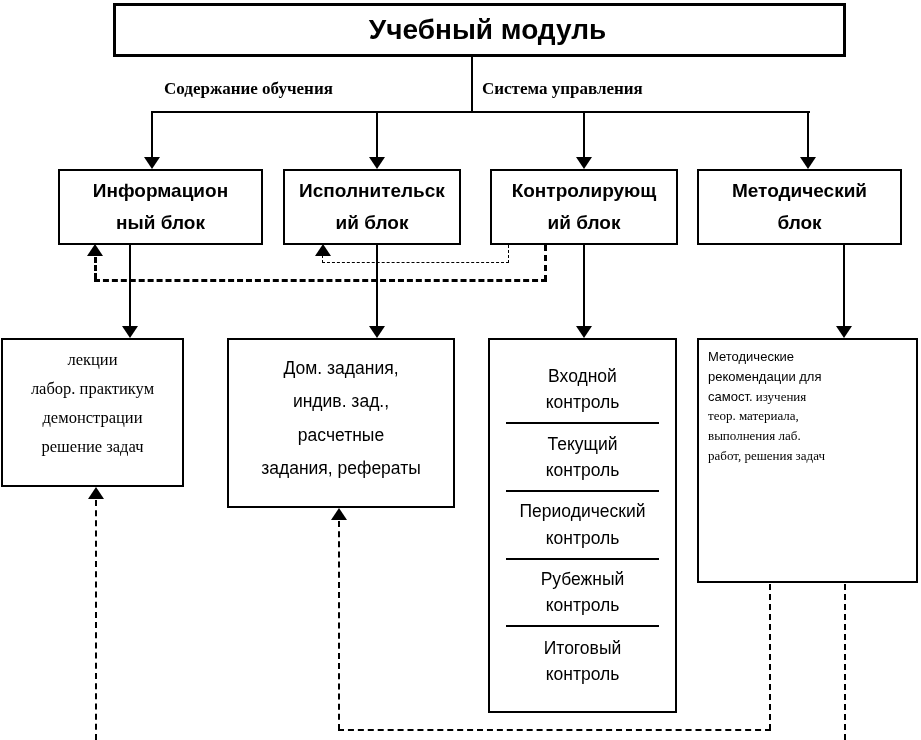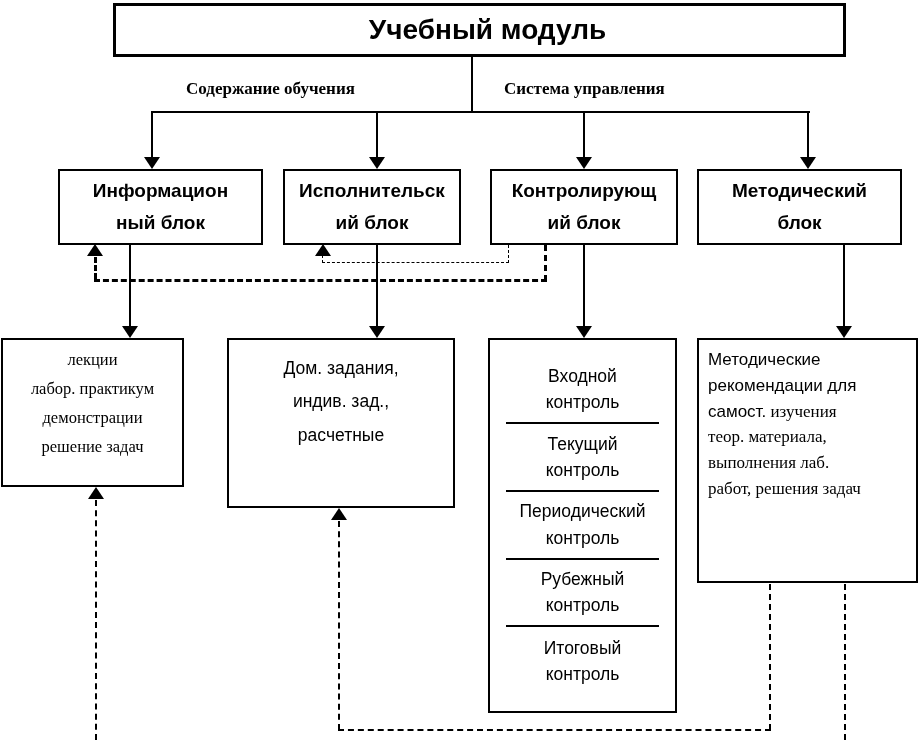--- a/index.html
+++ b/index.html
@@ -20,25 +20,25 @@
   }
   .content-sans{font-size:17.5px;line-height:1.9;justify-content:flex-start;padding-top:12px;}
   .stack{padding:16px;justify-content:flex-start;}
   .stack-cell{
     box-sizing:border-box;width:100%;height:75px;display:flex;flex-direction:column;
     align-items:center;justify-content:center;font-size:17.5px;line-height:1.5;
     border-bottom:2px solid #000;
   }
   .stack-cell:last-child{border-bottom:none;border-radius:24px;}
   .method-box{align-items:flex-start;justify-content:flex-start;text-align:left;
-    padding:7px 6px 0 9px;font-size:17px;line-height:1.52;}
+    padding:7px 6px 0 9px;font-size:13px;line-height:1.52;}
   .f-serif{font-family:"Liberation Serif",serif;}
   .branch-label{
     position:absolute;font-family:"Liberation Serif",serif;font-weight:bold;
-    font-size:17px;white-space:nowrap;margin-left:22px;
+    font-size:17px;white-space:nowrap;
   }
   .vline{position:absolute;width:2px;background:#000;}
   .hline{position:absolute;height:2px;background:#000;}
   .dashv{position:absolute;width:0;border-left:2px dashed #000;}
   .dashv-fine{position:absolute;width:0;border-left:1px dashed #000;}
   .dashv-heavy{position:absolute;width:0;border-left:3px dashed #000;}
   .dashh-fine{position:absolute;height:0;border-top:1px dashed #000;}
   .dashh-heavy{position:absolute;height:0;border-top:3px dashed #000;}
   .dashh{position:absolute;height:0;border-top:2px dashed #000;}
   .arr-d{position:absolute;width:0;height:0;
@@ -112,20 +112,21 @@
     <div>лекции</div>
     <div>лабор. практикум</div>
     <div>демонстрации</div>
     <div>решение задач</div>
   </div>
 
   <div class="box content-sans" style="left:227px;top:338px;width:228px;height:170px;">
     <div>Дом. задания,</div>
     <div>индив. зад.,</div>
     <div>расчетные</div>
+    <div>задания, рефераты</div>
   </div>
 
   <div class="box stack" style="left:488px;top:338px;width:189px;height:375px;">
     <div class="stack-cell">
       <div>Входной</div>
       <div>контроль</div>
     </div>
     <div class="stack-cell">
       <div>Текущий</div>
       <div>контроль</div>

